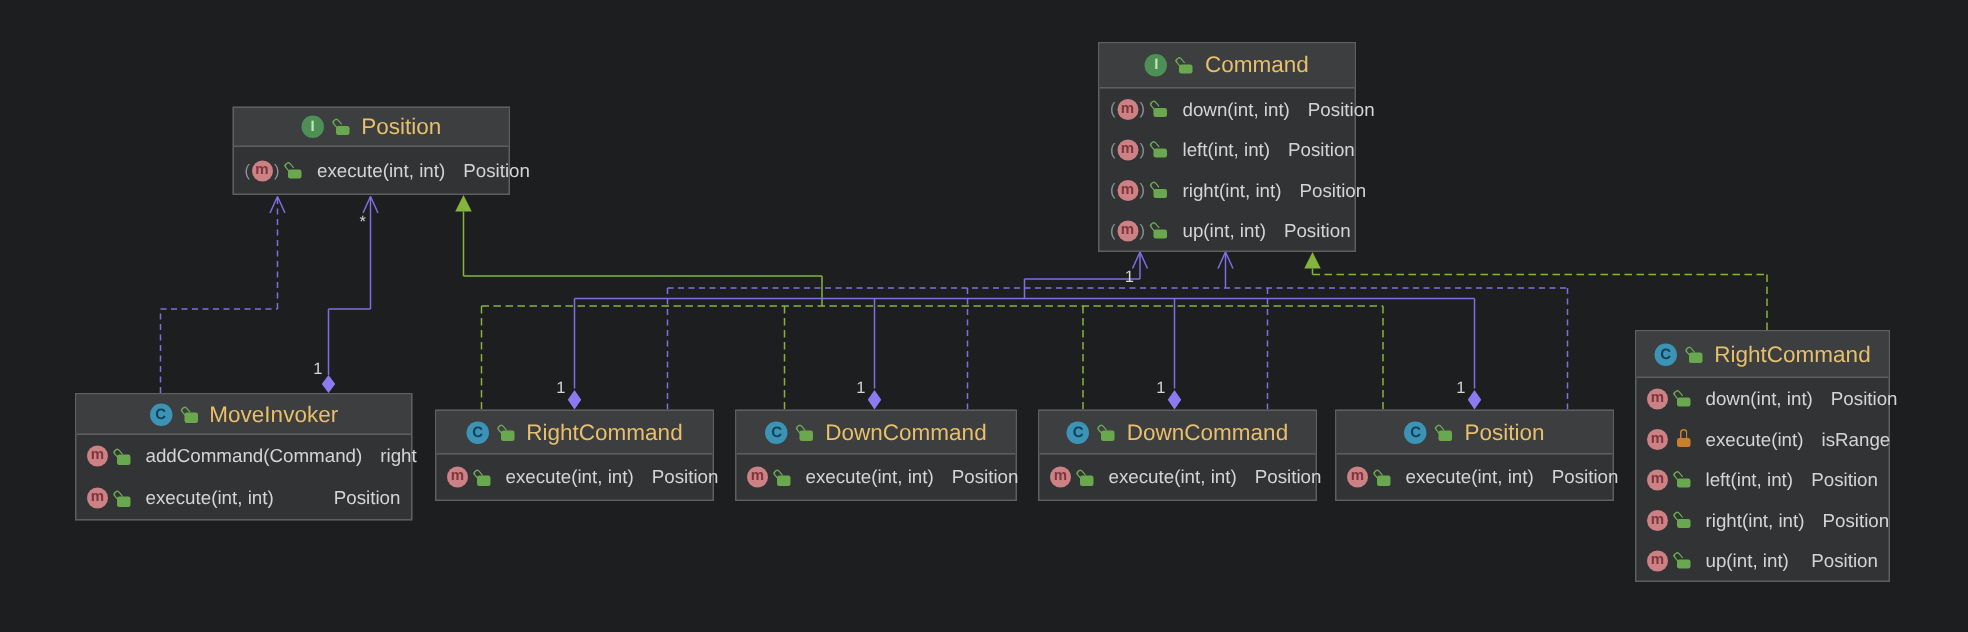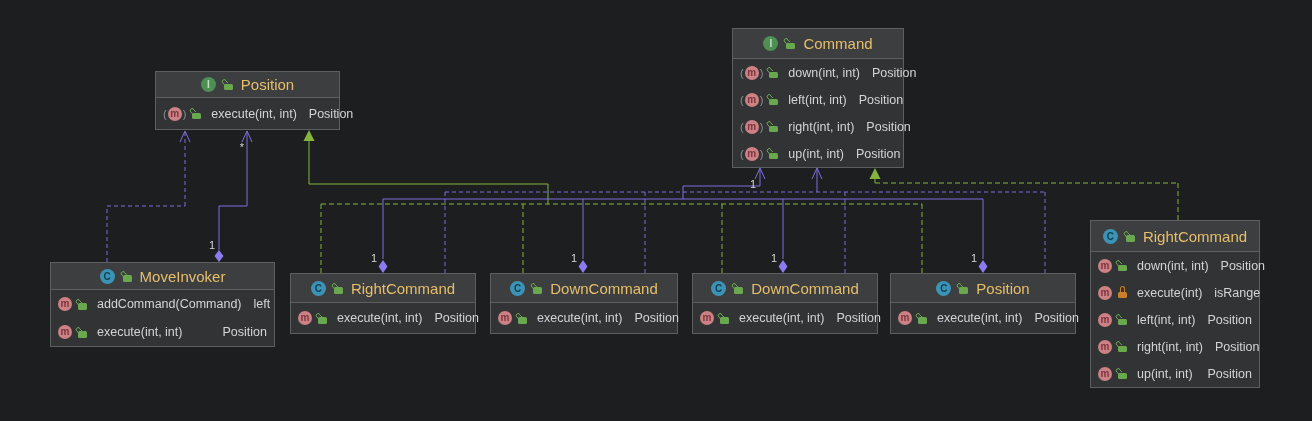--- a/index.html
+++ b/index.html
@@ -167,21 +167,21 @@
       <span class="cicon cls">C</span>
       <span class="lock open"></span>
       <span>MoveInvoker</span>
     </div>
     <div class="uml-row">
       <span class="micon-wrap">
           <span class="micon">m</span>
         </span>
       <span class="lock open"></span>
       <span class="mname">addCommand(Command)</span>
-      <span class="mret">left</span>
+      <span class="mret">right</span>
     </div>
     <div class="uml-row">
       <span class="micon-wrap">
           <span class="micon">m</span>
         </span>
       <span class="lock open"></span>
       <span class="mname">execute(int, int)</span>
       <span class="mret">Position</span>
     </div>
   </div>

